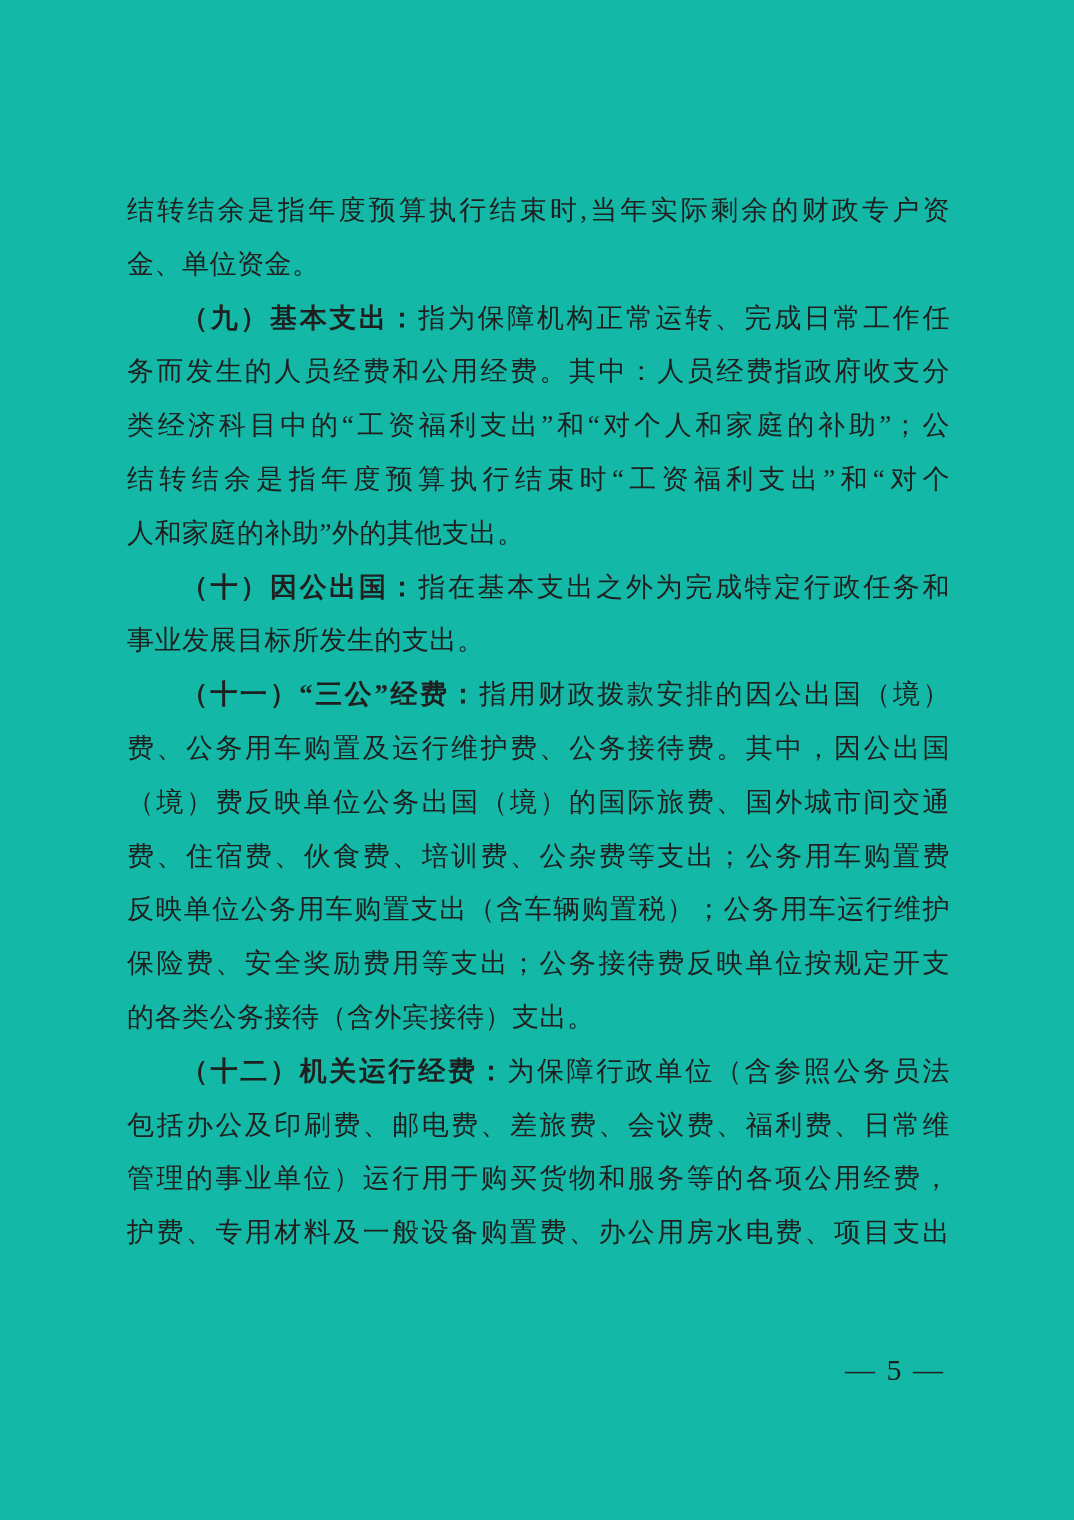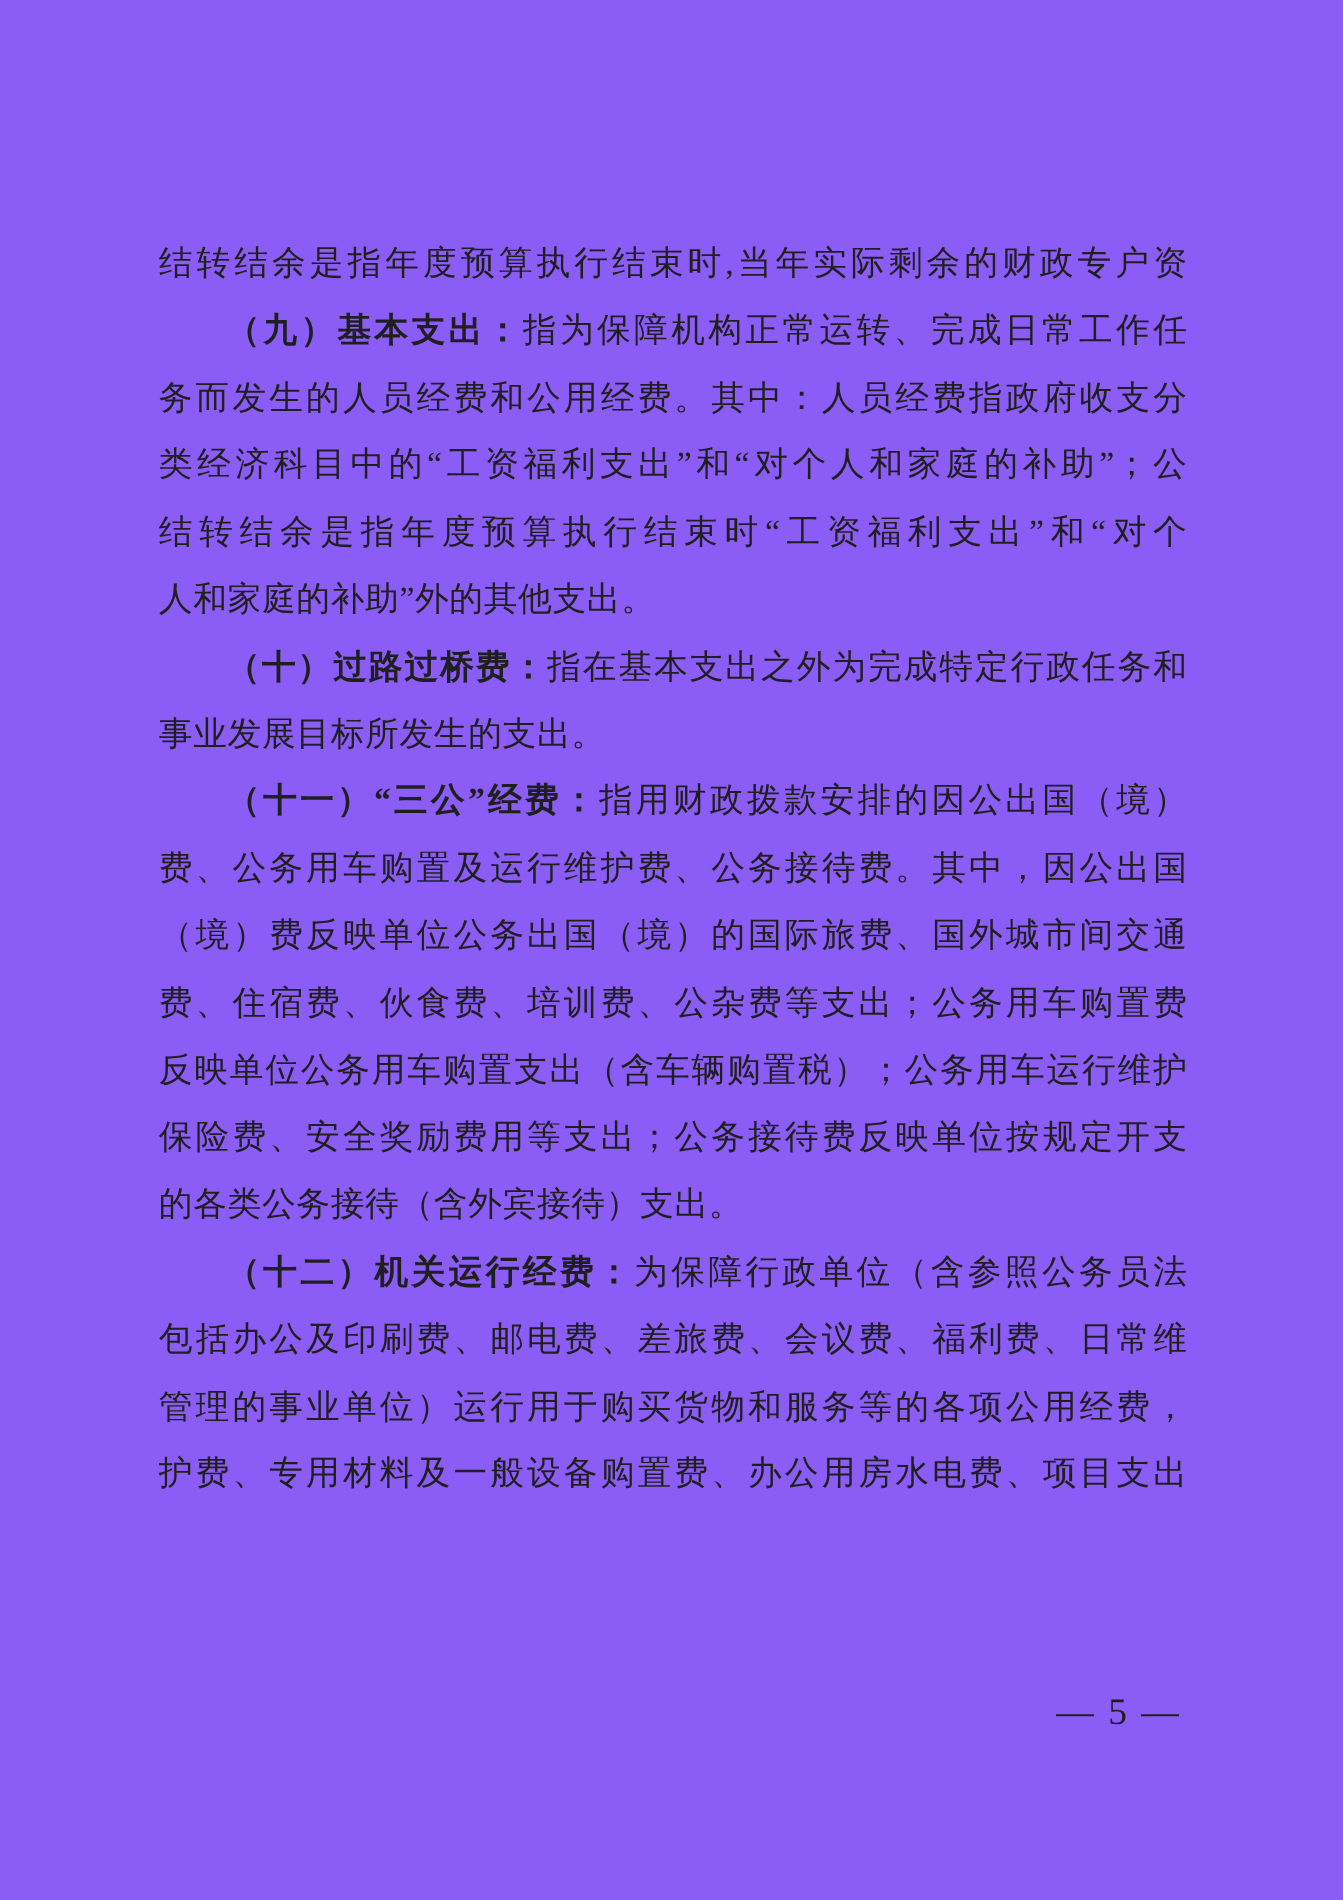--- a/index.html
+++ b/index.html
@@ -5,21 +5,21 @@
   html, body {
     margin: 0;
     padding: 0;
     background: #e8e8e8;
   }
   .page {
     position: relative;
     width: 1074px;
     height: 1520px;
     margin: 0 auto;
-    background: #8b5cf6;
+    background: #14b8a6;
     color: #1f1f1f;
     font-family: "Liberation Serif", "DejaVu Serif", serif;
     overflow: hidden;
   }
   .doc-body {
     position: absolute;
     left: 127px;
     top: 184px;
     width: 823px;
     font-size: 27px;
@@ -51,26 +51,27 @@
     letter-spacing: 2px;
     color: #1f1f1f;
   }
 </style>
 </head>
 <body>
 
 <div class="page">
   <div class="doc-body">
       <div class="doc-line fill">结转结余是指年度预算执行结束时,当年实际剩余的财政专户资</div>
+      <div class="doc-line">金、单位资金。</div>
       <div class="doc-line fill indent"><span class="lead">（九）基本支出：</span>指为保障机构正常运转、完成日常工作任</div>
       <div class="doc-line fill">务而发生的人员经费和公用经费。其中：人员经费指政府收支分</div>
       <div class="doc-line fill">类经济科目中的“工资福利支出”和“对个人和家庭的补助”；公</div>
       <div class="doc-line fill">结转结余是指年度预算执行结束时“工资福利支出”和“对个</div>
       <div class="doc-line">人和家庭的补助”外的其他支出。</div>
-      <div class="doc-line fill indent"><span class="lead">（十）过路过桥费：</span>指在基本支出之外为完成特定行政任务和</div>
+      <div class="doc-line fill indent"><span class="lead">（十）因公出国：</span>指在基本支出之外为完成特定行政任务和</div>
       <div class="doc-line">事业发展目标所发生的支出。</div>
       <div class="doc-line fill indent"><span class="lead">（十一）“三公”经费：</span>指用财政拨款安排的因公出国（境）</div>
       <div class="doc-line fill">费、公务用车购置及运行维护费、公务接待费。其中，因公出国</div>
       <div class="doc-line fill">（境）费反映单位公务出国（境）的国际旅费、国外城市间交通</div>
       <div class="doc-line fill">费、住宿费、伙食费、培训费、公杂费等支出；公务用车购置费</div>
       <div class="doc-line fill">反映单位公务用车购置支出（含车辆购置税）；公务用车运行维护</div>
       <div class="doc-line fill">保险费、安全奖励费用等支出；公务接待费反映单位按规定开支</div>
       <div class="doc-line">的各类公务接待（含外宾接待）支出。</div>
       <div class="doc-line fill indent"><span class="lead">（十二）机关运行经费：</span>为保障行政单位（含参照公务员法</div>
       <div class="doc-line fill">包括办公及印刷费、邮电费、差旅费、会议费、福利费、日常维</div>

